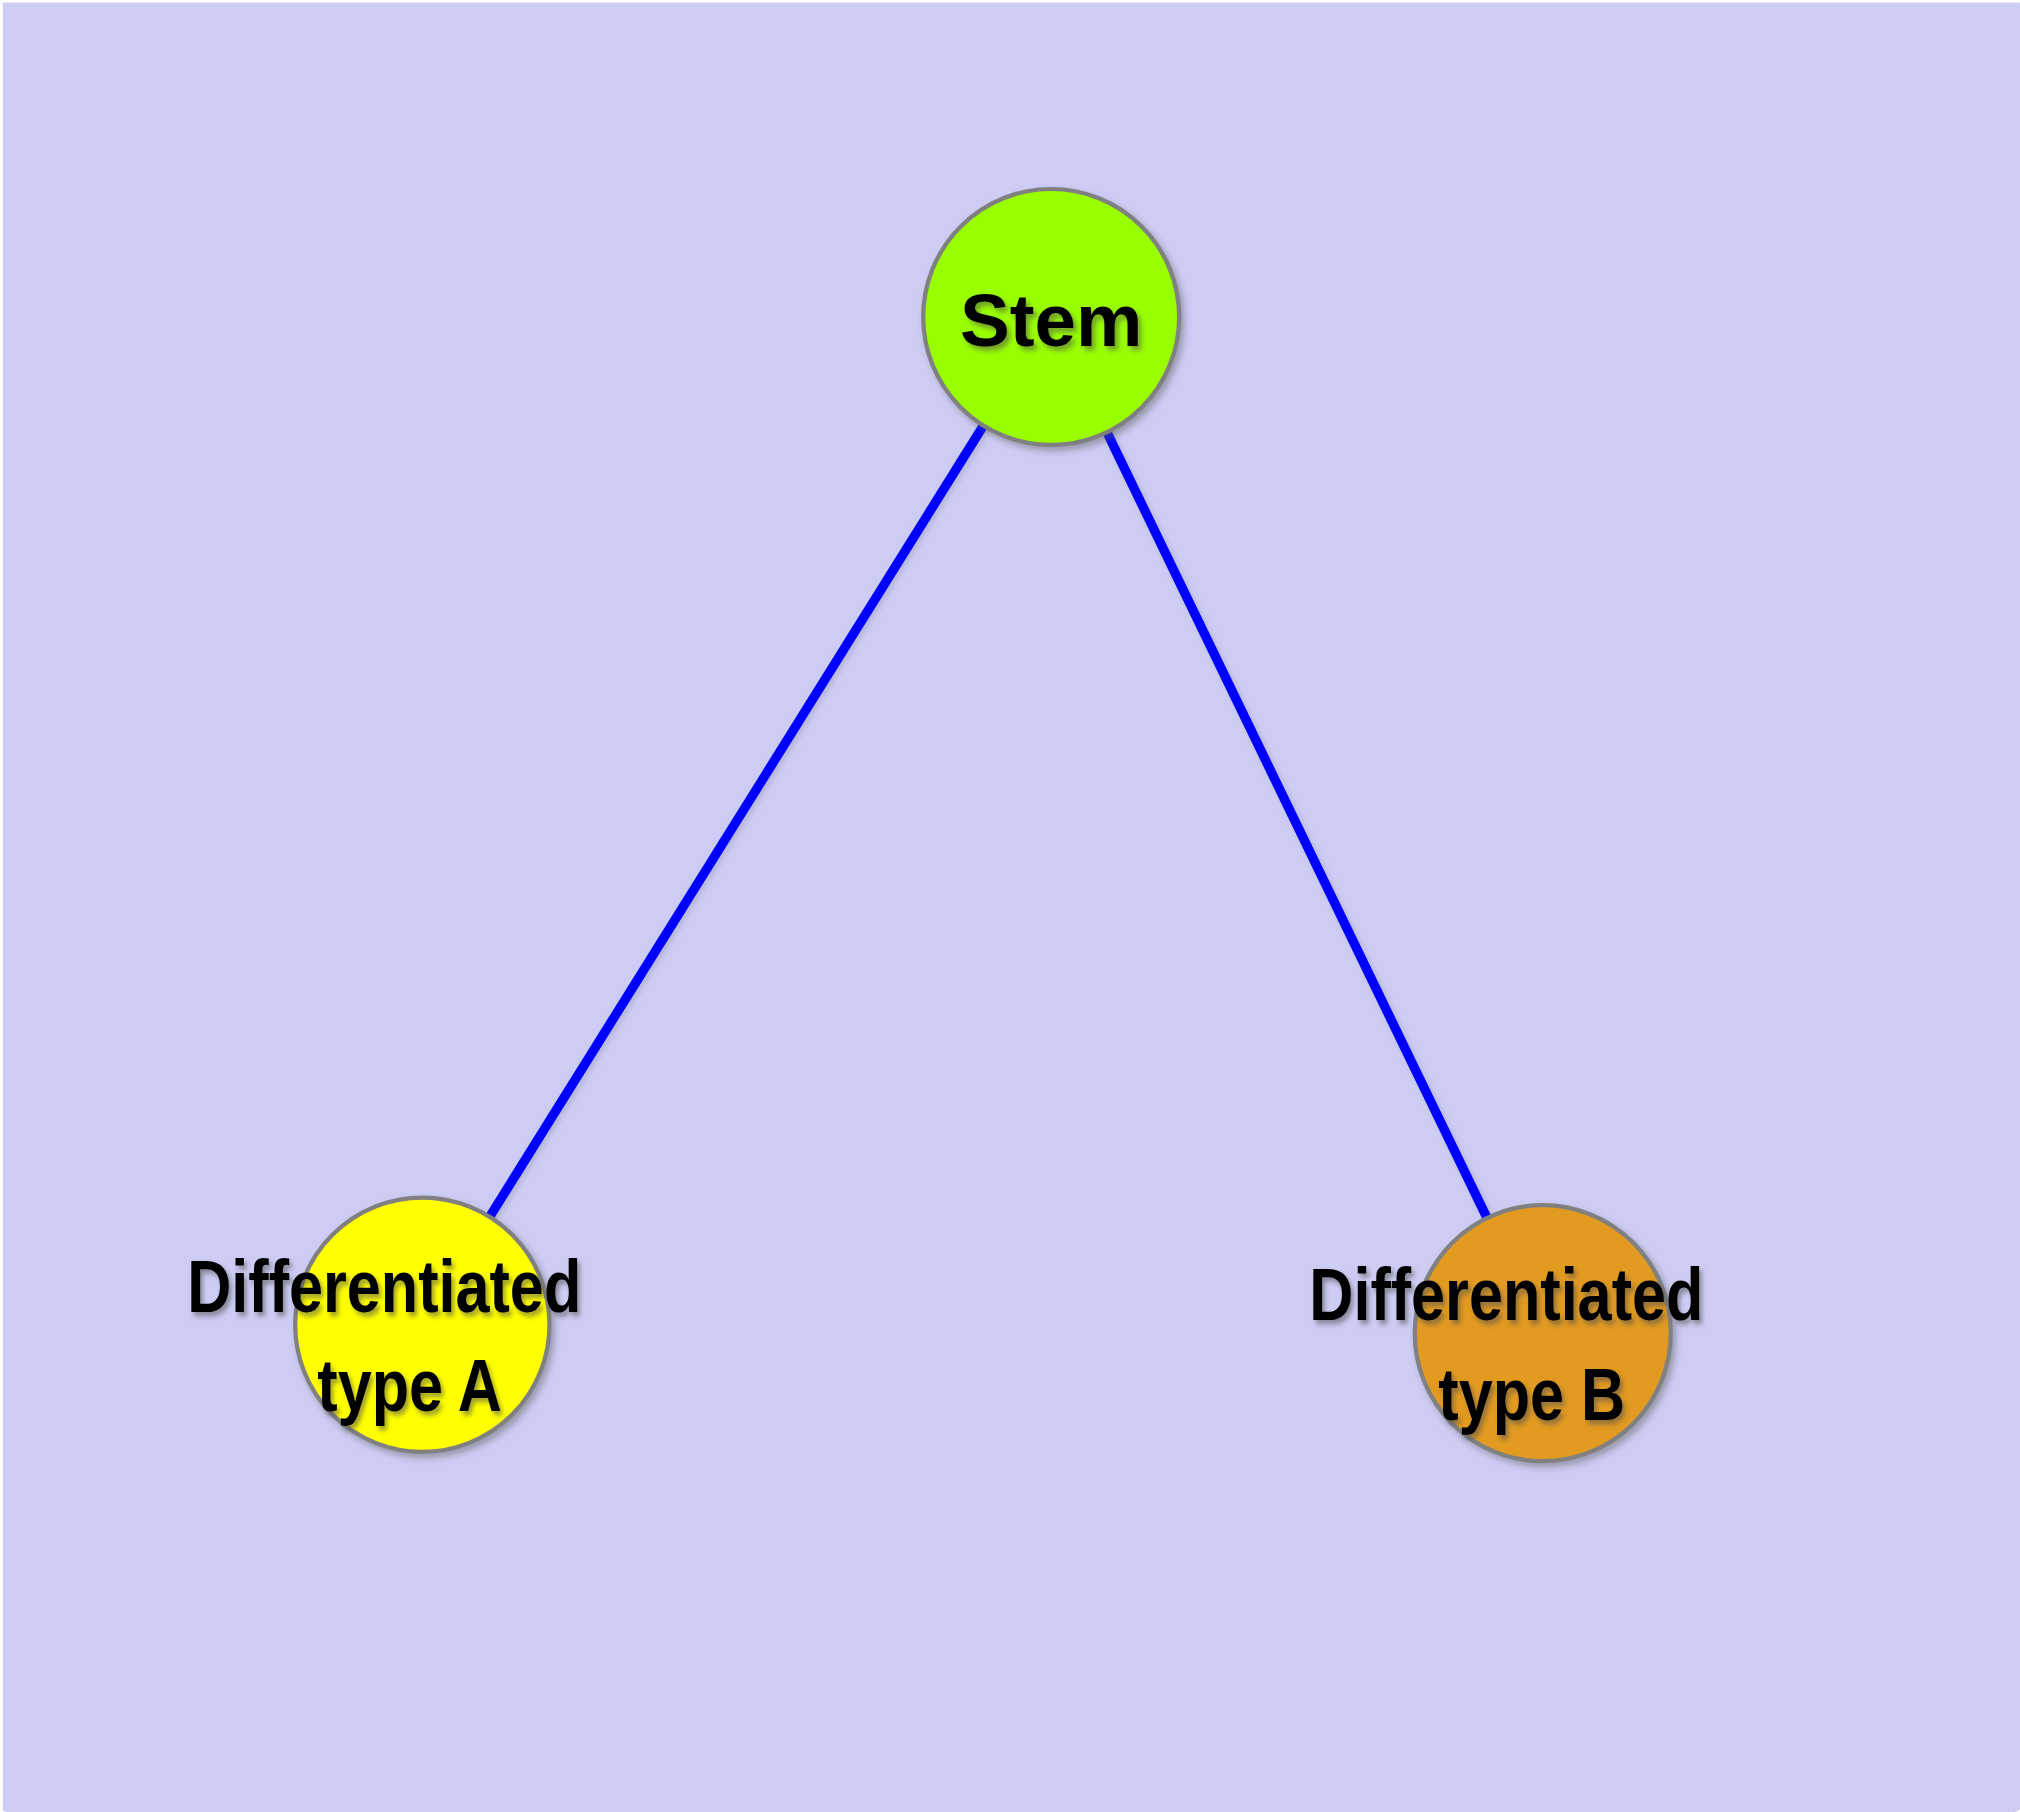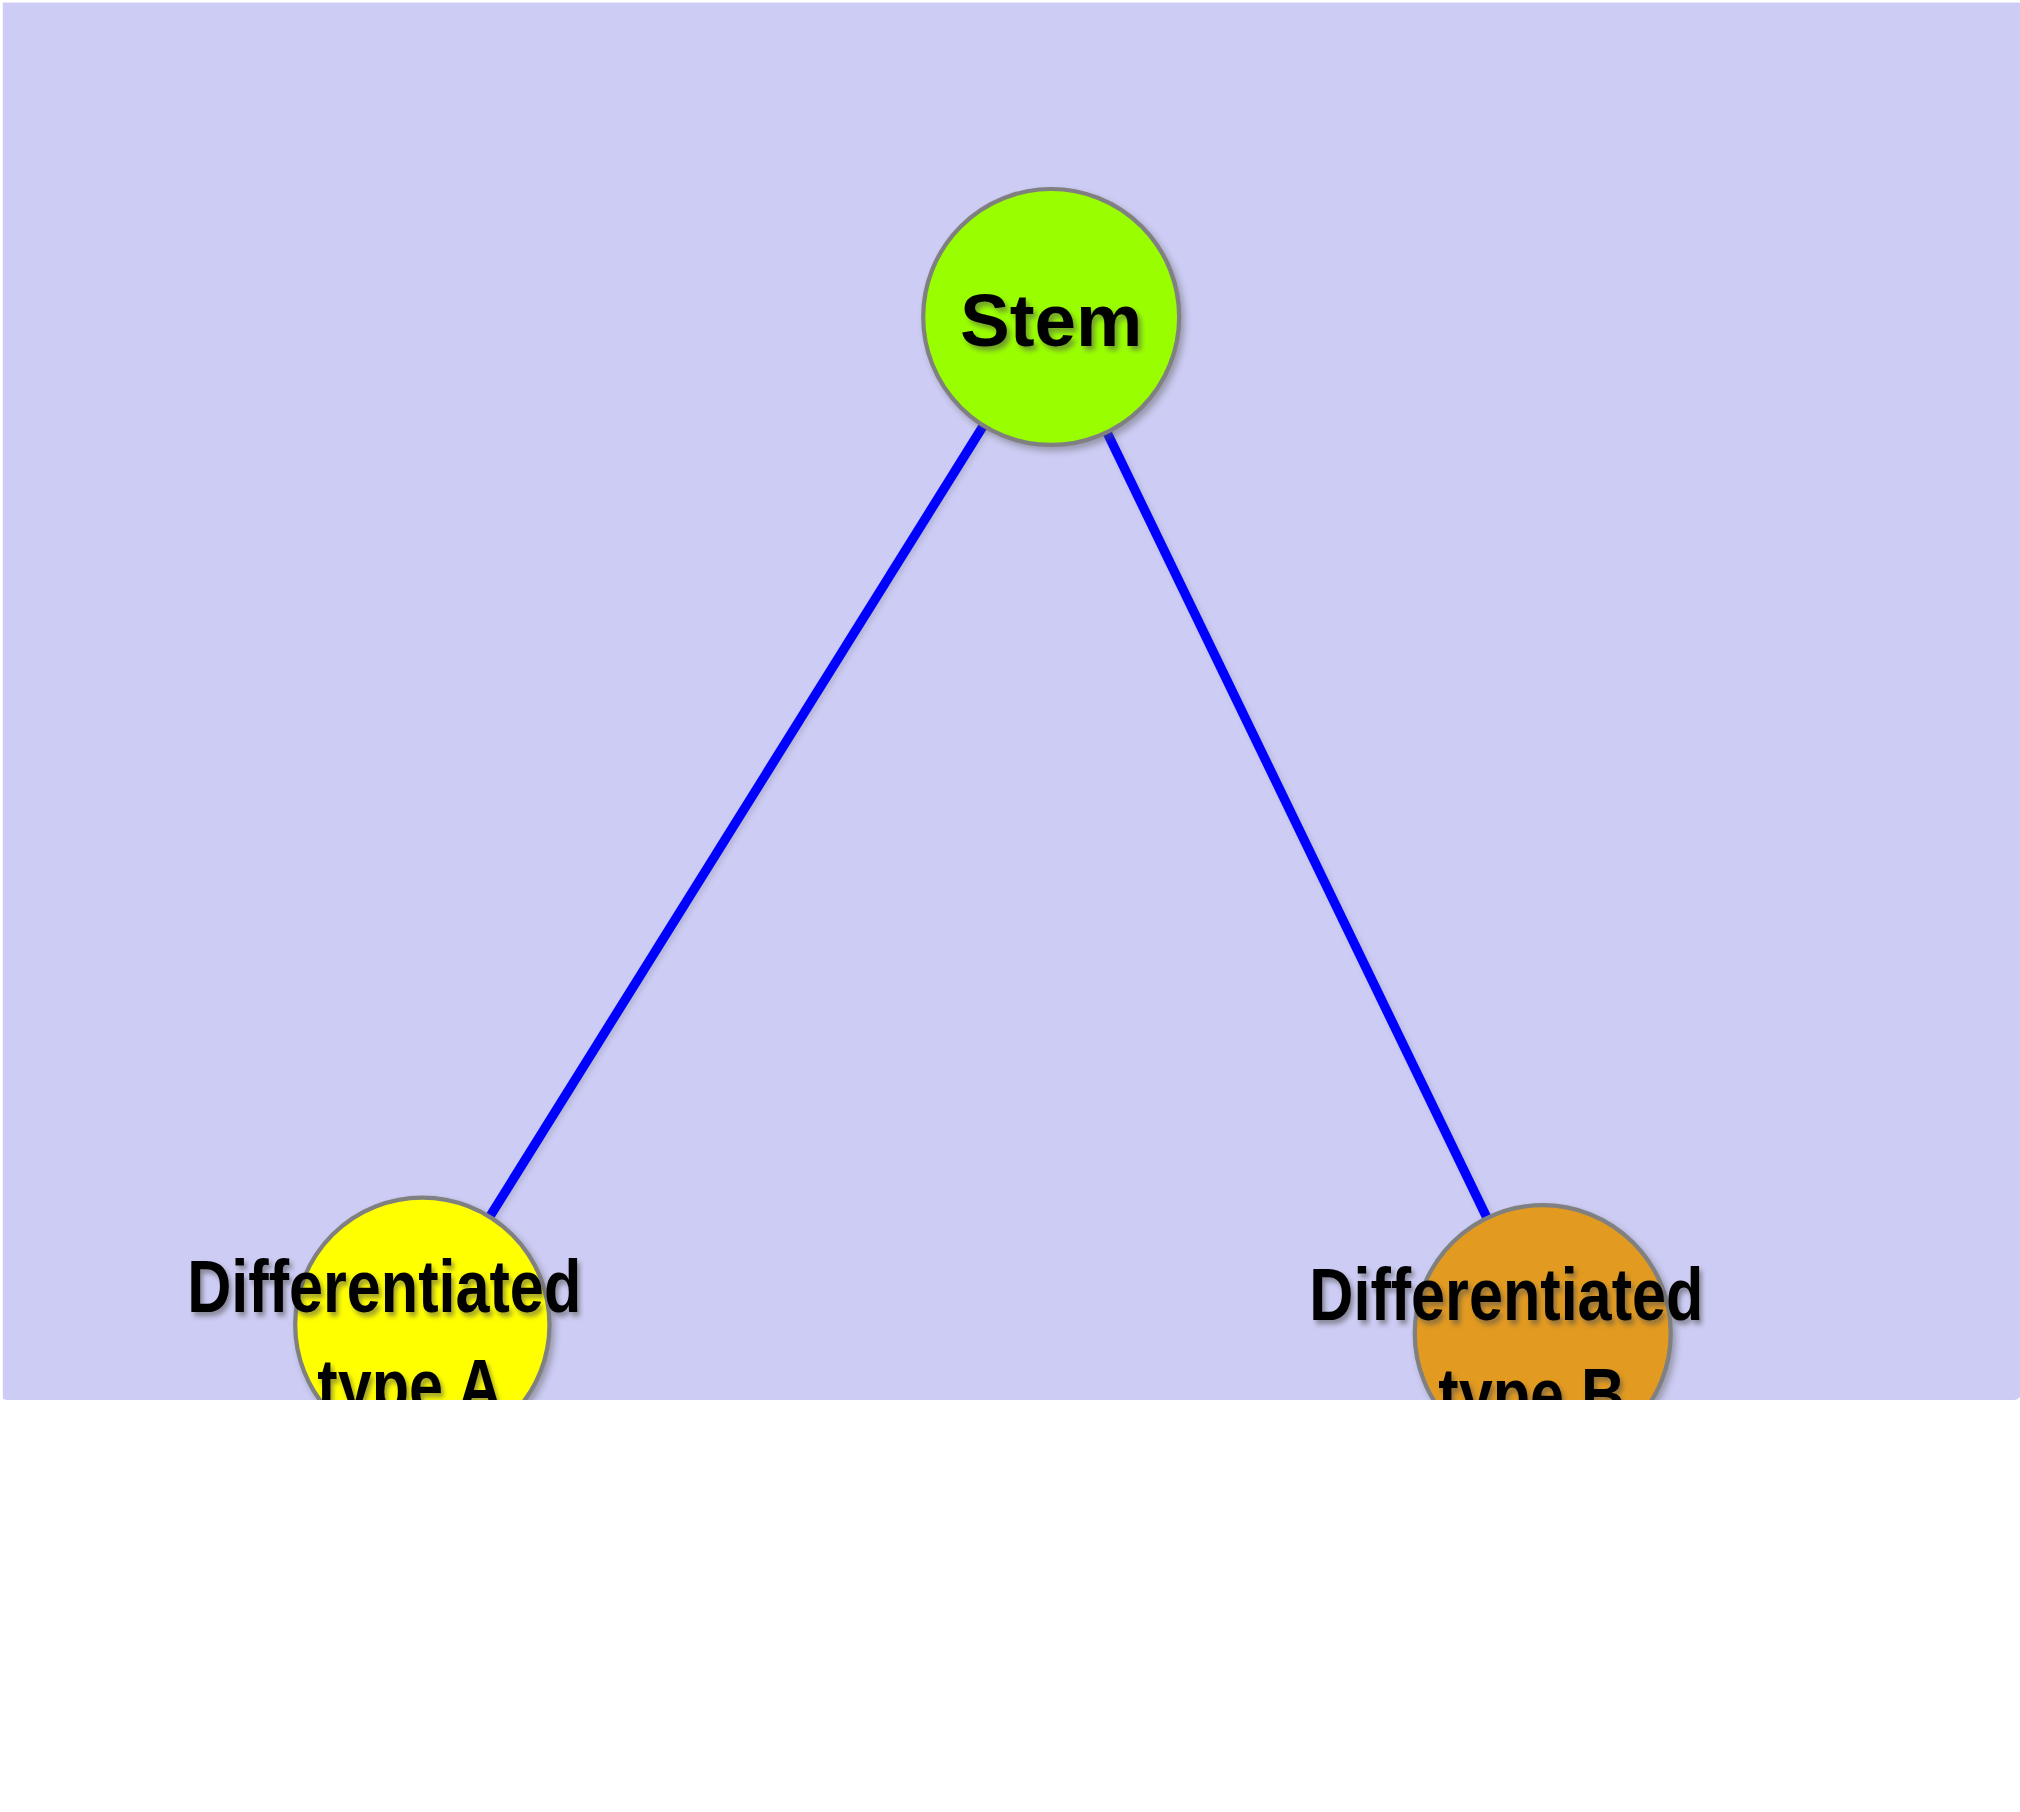--- a/index.html
+++ b/index.html
@@ -3,21 +3,21 @@
 <meta charset="utf-8">
 <style>
   html, body {
     margin: 0;
     padding: 0;
     background: #ffffff;
   }
   .frame {
     position: relative;
     width: 2021px;
-    height: 1400px;
+    height: 1812px;
     background: #ffffff;
     overflow: hidden;
     border-radius: 7px;
   }
   svg {
     display: block;
     position: absolute;
     top: 0;
     left: 0;
   }

